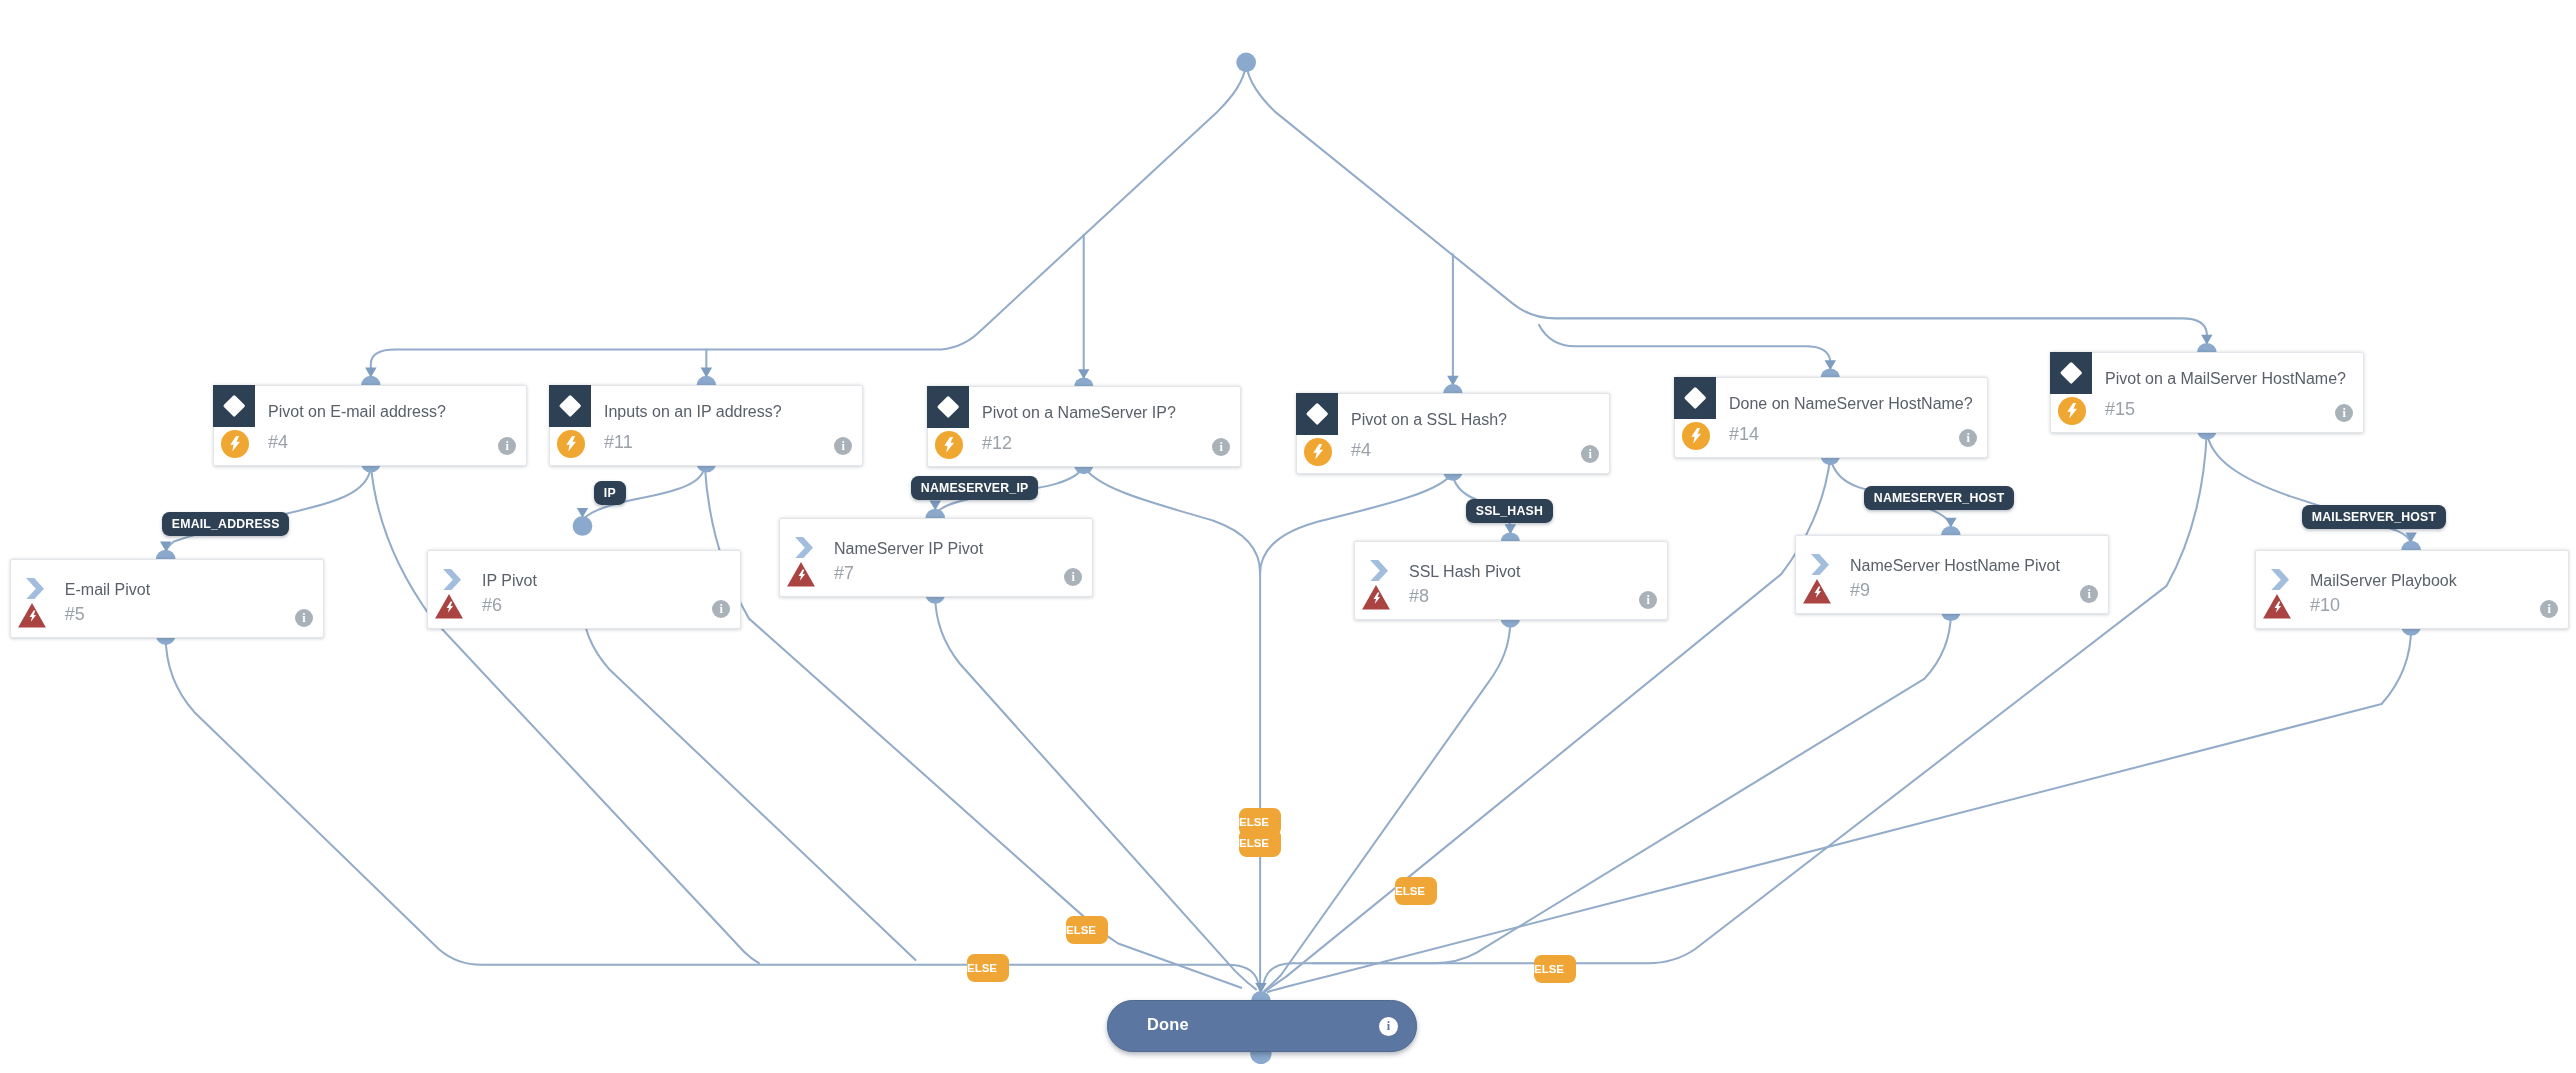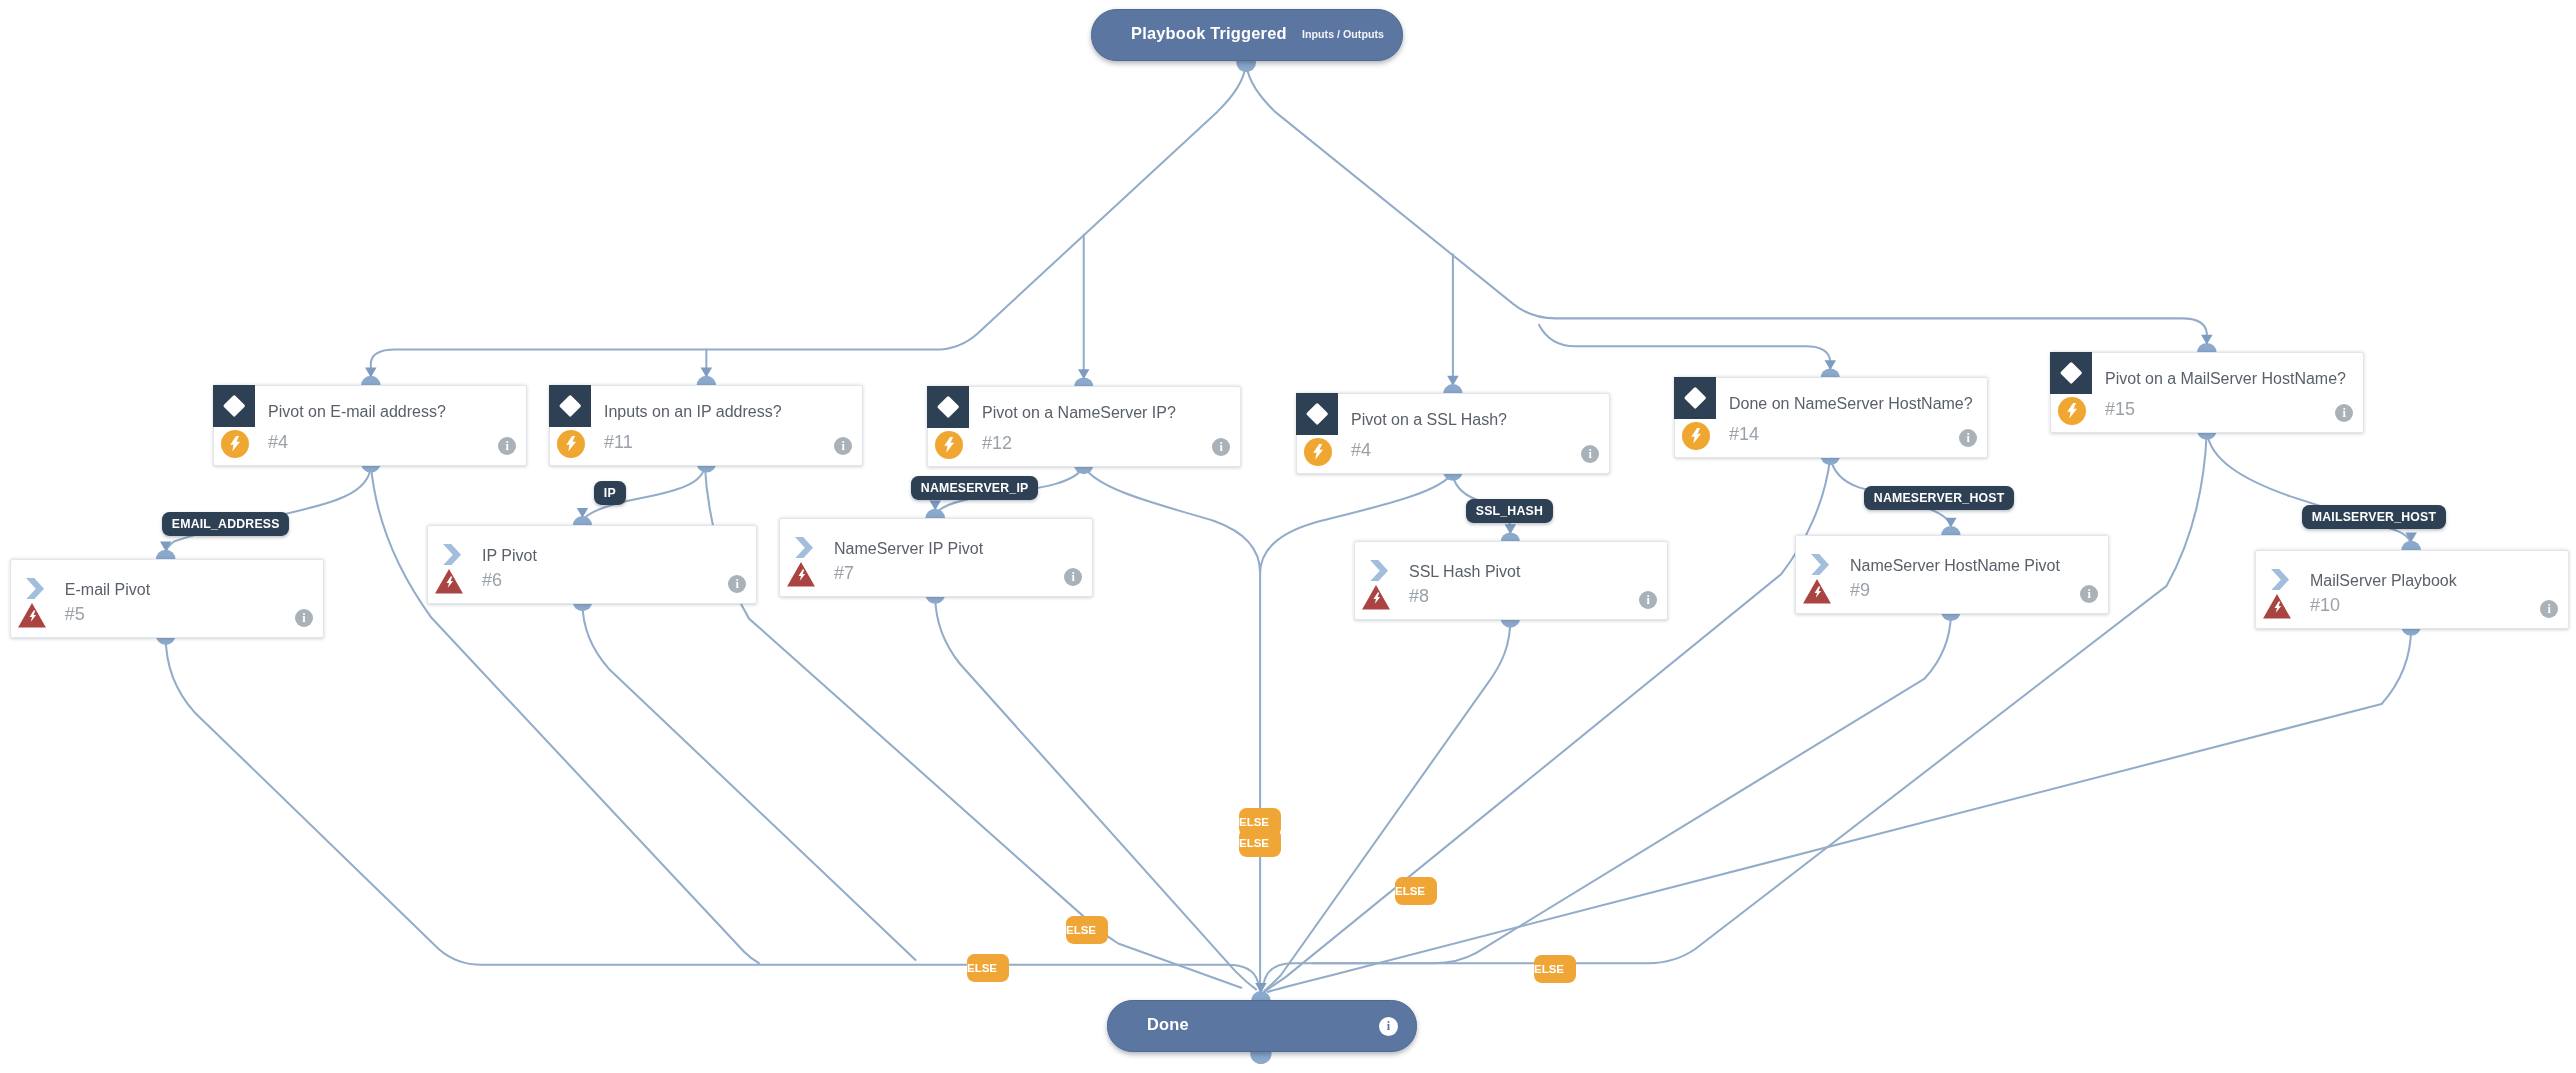--- a/index.html
+++ b/index.html
@@ -118,24 +118,20 @@
         <circle class="connector" cx="1841" cy="753" r="12"></circle>
       <circle class="connector" cx="2378" cy="653" r="12"></circle>
         <circle class="connector" cx="2378" cy="745" r="12"></circle>
       <circle class="connector" cx="2939" cy="671" r="12"></circle>
         <circle class="connector" cx="2939" cy="763" r="12"></circle>
       <circle class="connector" cx="1537" cy="1220" r="12"></circle>
         <circle class="connector" cx="1537" cy="1284" r="13"></circle>
     </g>
   </svg>
 
-  <div class="pill" style="left:1091px;top:9px;width:310px;">
-    <span class="p-title">Playbook Triggered</span>
-    <span class="p-link">Inputs / Outputs</span>
-  </div>
 
   <div class="card cond" style="left:213px;top:385px;">
     <div class="cond-badge">
         <span class="diamond"></span>
       </div>
     <div class="title">Pivot on E-mail address?</div>
     <div class="warn-circle">
       <svg width="12.3" height="15.6" viewBox="0 0 12 16">
           <path d="M7 0 L1 9 h3.4 L3 16 L11 6 H7.4 L10 0 Z" fill="#fff"></path>
         </svg>
@@ -224,21 +220,21 @@
     <div class="err-tri">
       <svg width="28" height="24.6" viewBox="0 0 34 30">
           <polygon points="17,0 34,30 0,30" fill="#a94442"></polygon>
           <path d="M19 9 L14 17 h3 L15.6 23 L22 14.5 h-3 L21 9 Z" fill="#fff"></path>
         </svg>
     </div>
     <div class="num">#5</div>
     <div class="info">i</div>
   </div>
 
-  <div class="card task" style="left:427px;top:525px;padding-left:16px;">
+  <div class="card task" style="left:427px;top:550px;">
     <div class="chev">
       <svg width="19.7" height="21.3" viewBox="0 0 24 26">
           <polygon points="0,0 10,0 22,13 10,26 0,26 12,13" fill="#a2bedc"></polygon>
         </svg>
     </div>
     <div class="title">IP Pivot</div>
     <div class="err-tri">
       <svg width="28" height="24.6" viewBox="0 0 34 30">
           <polygon points="17,0 34,30 0,30" fill="#a94442"></polygon>
           <path d="M19 9 L14 17 h3 L15.6 23 L22 14.5 h-3 L21 9 Z" fill="#fff"></path>

